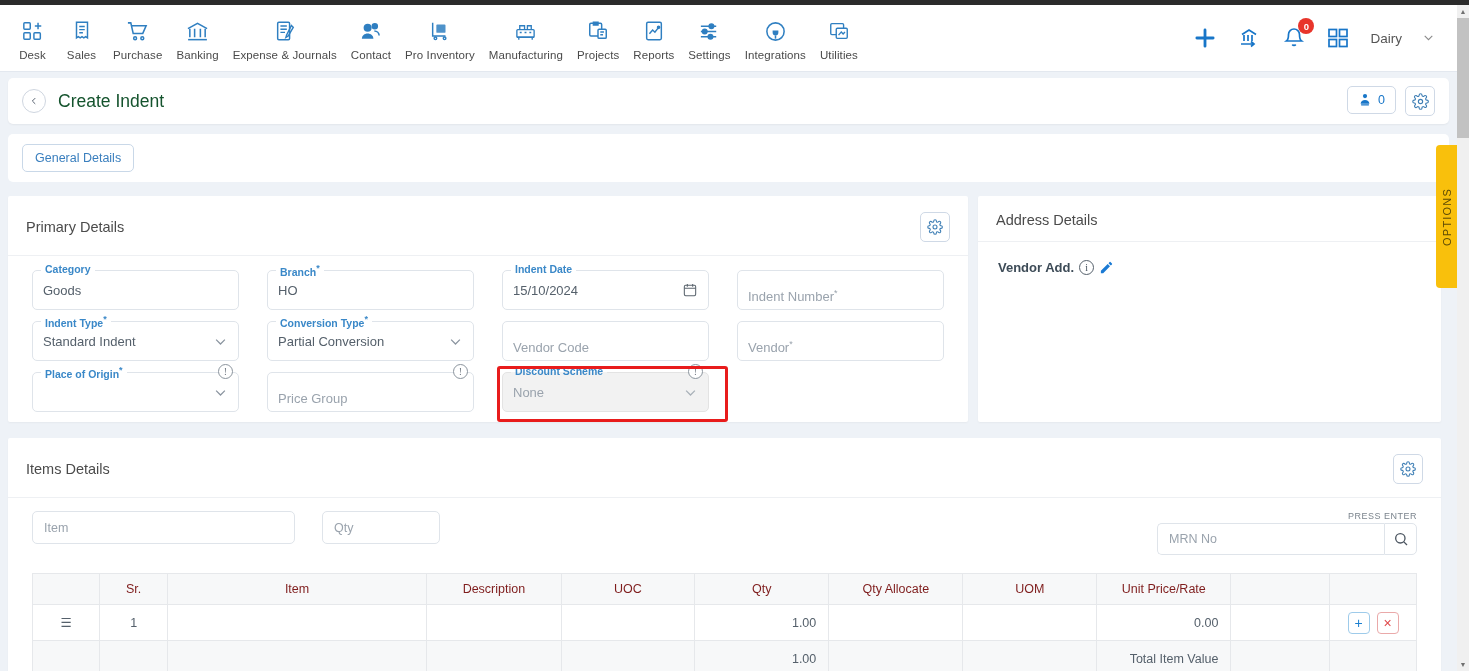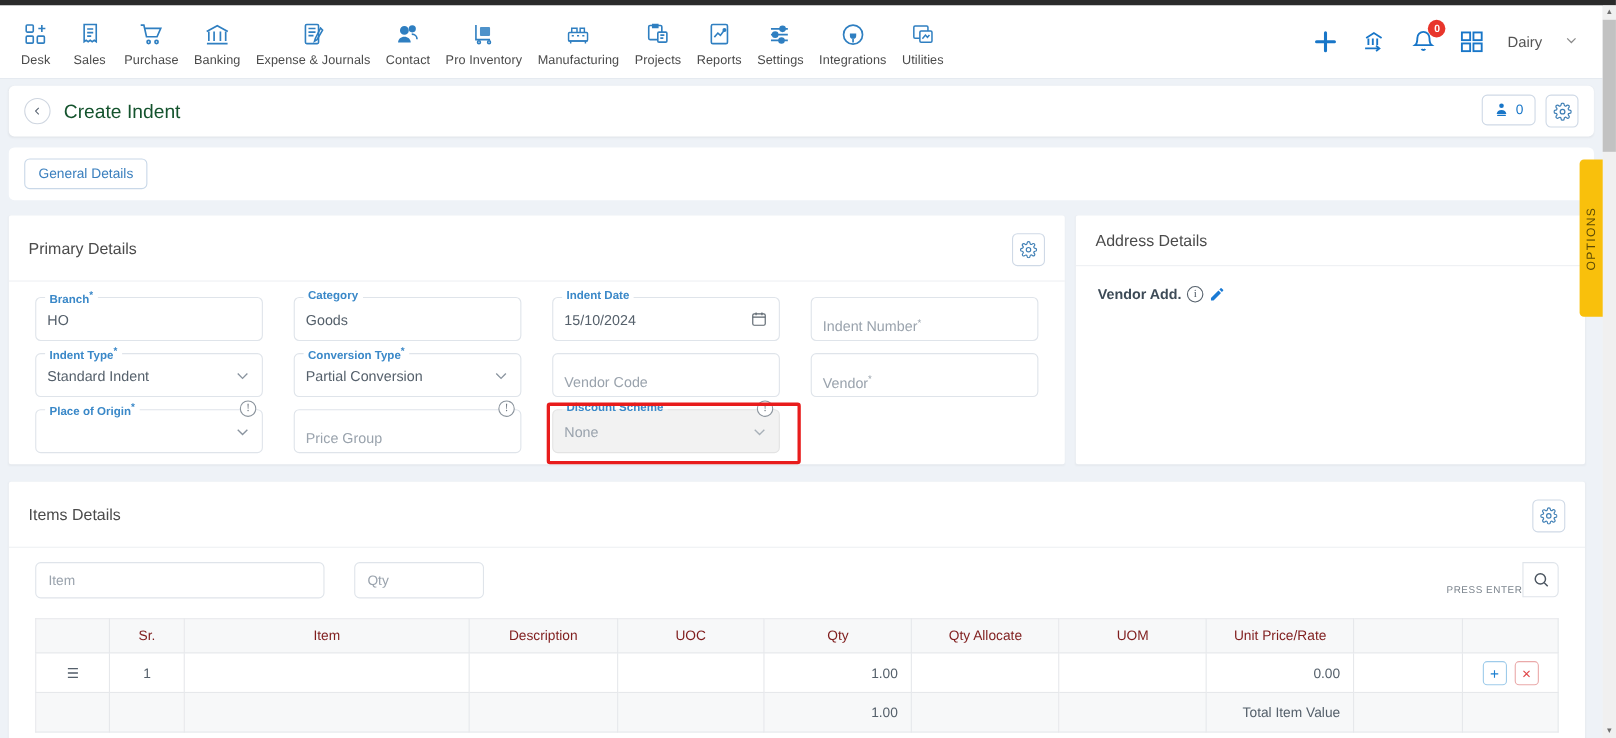--- a/index.html
+++ b/index.html
@@ -131,21 +131,21 @@
 
   
   #items-card { position:absolute; top:438px; left:8px; width:1433px; height:240px; }
   .items-search { padding:13px 24px 0 24px; display:flex; align-items:flex-start; position:relative; }
   .inp {
     border:1px solid #dfe4ea; border-radius:5px; height:33px; background:#fff;
     display:flex; align-items:center; padding:0 11px; font-size:12.5px; color:#9aa3ad;
   }
   #item-input { width:263px; }
   #qty-input  { width:118px; margin-left:27px; }
-  .mrn-wrap { margin-left:auto; display:flex; flex-direction:row; align-items:flex-end; position:relative; }
+  .mrn-wrap { margin-left:auto; display:flex; flex-direction:column; align-items:flex-end; position:relative; }
   .press-enter { font-size:9px; color:#7b848d; letter-spacing:.5px; margin-bottom:2px; }
   .mrn-row { display:flex; }
   #mrn-input {
     width:227px; border-right:none; border-radius:5px 0 0 5px; height:32px;
   }
   .mrn-btn {
     width:33px; height:32px; border:1px solid #dfe4ea; border-radius:0 5px 5px 0;
     background:#fff; display:flex; align-items:center; justify-content:center;
     color:#4b5560; cursor:pointer;
   }
@@ -423,30 +423,30 @@
           <circle cx="12" cy="12" r="3"></circle>
           <path d="M19.4 15a1.6 1.6 0 00.3 1.8l.1.1a2 2 0 11-2.8 2.8l-.1-.1a1.6 1.6 0 00-1.8-.3 1.6 1.6 0 00-1 1.5v.2a2 2 0 11-4 0v-.1a1.6 1.6 0 00-1-1.5 1.6 1.6 0 00-1.8.3l-.1.1a2 2 0 11-2.8-2.8l.1-.1a1.6 1.6 0 00.3-1.8 1.6 1.6 0 00-1.5-1h-.2a2 2 0 110-4h.1a1.6 1.6 0 001.5-1 1.6 1.6 0 00-.3-1.8l-.1-.1a2 2 0 112.8-2.8l.1.1a1.6 1.6 0 001.8.3h.1a1.6 1.6 0 001-1.5v-.2a2 2 0 114 0v.1a1.6 1.6 0 001 1.5 1.6 1.6 0 001.8-.3l.1-.1a2 2 0 112.8 2.8l-.1.1a1.6 1.6 0 00-.3 1.8v.1a1.6 1.6 0 001.5 1h.2a2 2 0 110 4h-.1a1.6 1.6 0 00-1.5 1z"></path>
         </svg>
       </div>
     </div>
 
     <div class="form-grid">
 
 
       <div class="field">
+        <span class="flabel">Category</span>
+        <div class="fbox">
+            <span class="fval">Goods</span>
+          </div>
+      </div>
+
+      <div class="field">
         <span class="flabel"><span>Branch</span><span class="req">*</span></span>
         <div class="fbox">
             <span class="fval">HO</span>
-          </div>
-      </div>
-
-      <div class="field">
-        <span class="flabel">Category</span>
-        <div class="fbox">
-            <span class="fval">Goods</span>
           </div>
       </div>
 
       <div class="field">
         <span class="flabel">Indent Date</span>
         <div class="fbox">
           <span class="fval">15/10/2024</span>
           <span class="fend">
             <svg width="16" height="16" viewBox="0 0 24 24" fill="none" stroke="#5c666f" stroke-width="1.6">
               <rect x="3.5" y="5" width="17" height="15.5" rx="2"></rect>
@@ -562,20 +562,21 @@
       </div>
     </div>
 
     <div class="items-search">
       <div class="inp" id="item-input">Item</div>
       <div class="inp" id="qty-input">Qty</div>
 
       <div class="mrn-wrap">
         <div class="press-enter">PRESS ENTER</div>
         <div class="mrn-row">
+          <div class="inp" id="mrn-input">MRN No</div>
           <div class="mrn-btn">
             <svg width="16" height="16" viewBox="0 0 24 24" fill="none" stroke="#4b5560" stroke-width="2">
               <circle cx="11" cy="11" r="7"></circle>
                 <path d="M16.3 16.3L21 21"></path>
               </svg>
           </div>
         </div>
       </div>
     </div>
 

